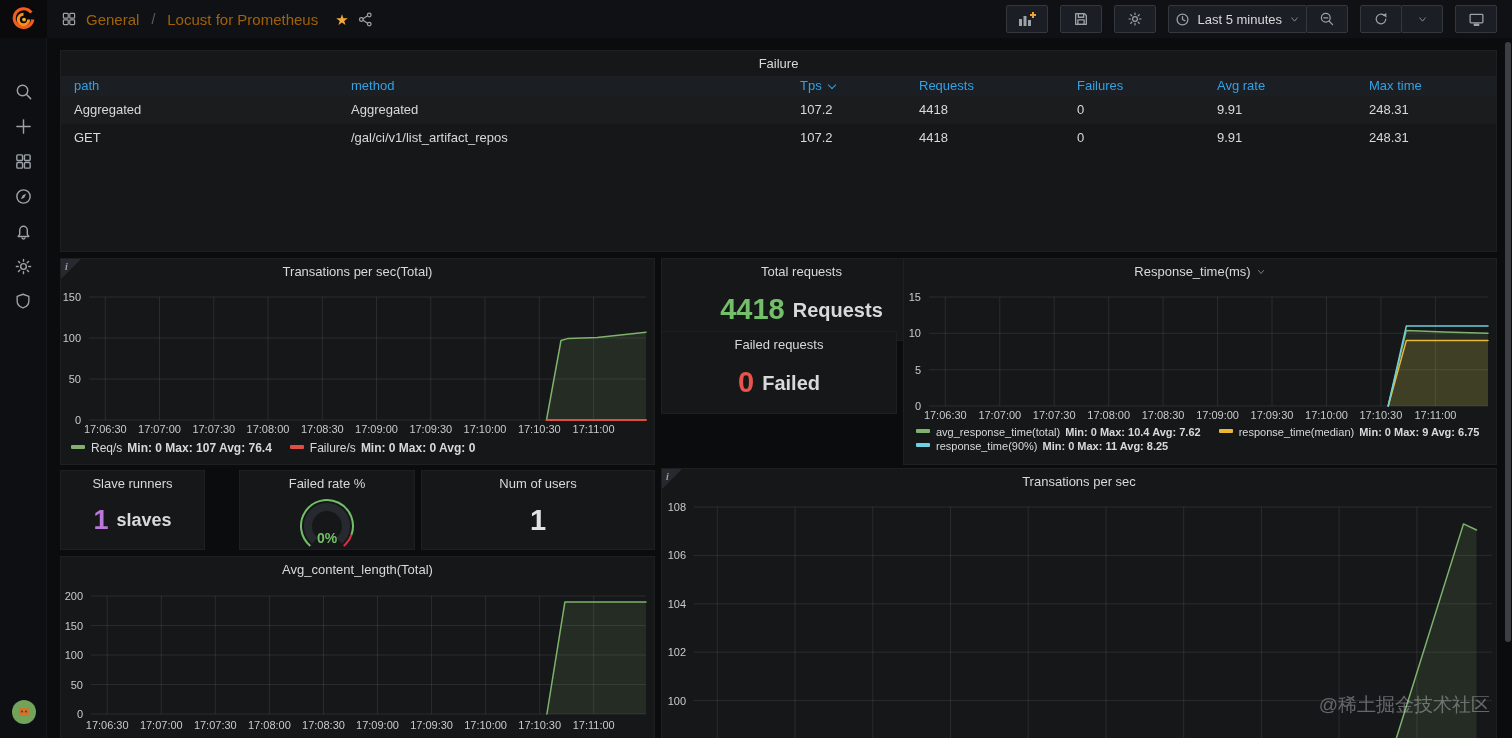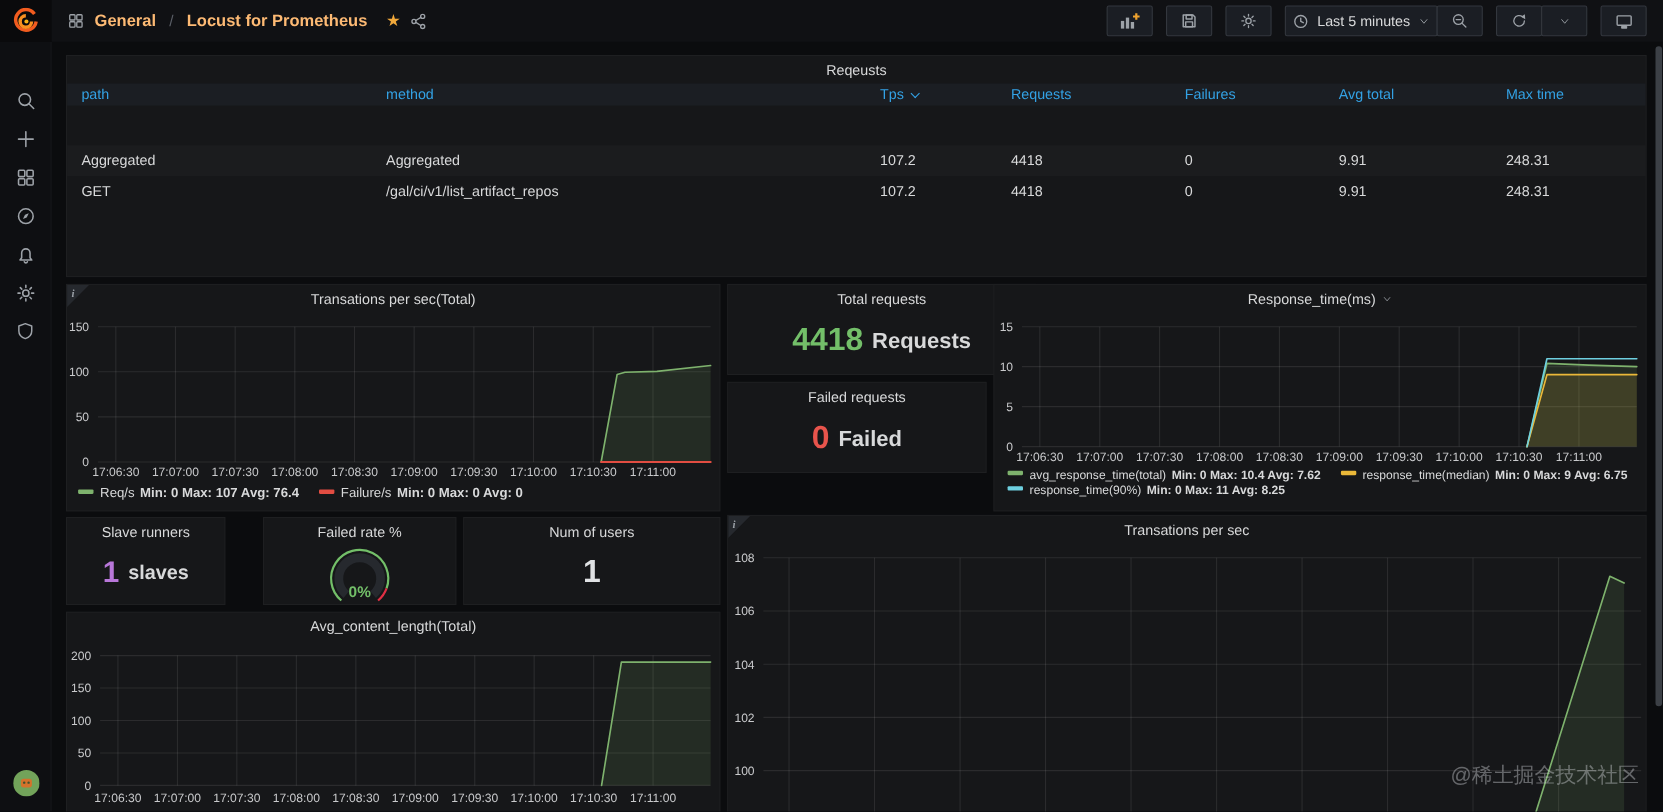--- a/index.html
+++ b/index.html
@@ -4,21 +4,21 @@
 <style>
   html,body{margin:0;padding:0;background:#0b0c0e;}
   #app{position:relative;width:1512px;height:738px;overflow:hidden;background:#0b0c0e;
        font-family:"Liberation Sans",sans-serif;color:#d8d9da;-webkit-font-smoothing:antialiased;}
   
   .topnav{position:absolute;left:0;top:0;width:1512px;height:38px;background:#101114;
           display:flex;align-items:center;z-index:5;}
   .logo-cell{width:47px;height:38px;background:#0a0a0c;display:flex;align-items:center;justify-content:center;flex:0 0 auto;}
   .crumb{display:flex;align-items:center;gap:9px;margin-left:14px;font-size:15px;}
   .crumb .sep{color:#5a5e66;font-size:14px;padding:0 3px;}
-  .crumb a{color:#fdba74;text-decoration:none;font-weight:700;}
+  .crumb a{color:#a16207;text-decoration:none;font-weight:400;}
   .star-ic{color:#F2A93B;font-size:15px;line-height:1;margin-left:8px;cursor:pointer;}
   .nav-right{margin-left:auto;display:flex;align-items:center;gap:12px;padding-right:15px;}
   .navbtn{display:flex;align-items:center;justify-content:center;height:26px;min-width:28px;
           background:#1b1e24;border:1px solid #33373e;border-radius:2px;padding:0 6px;gap:7px;cursor:pointer;}
   .navgroup{display:flex;}
   .navgroup .navbtn+.navbtn{margin-left:-1px;}
   .tp-label{font-size:13px;color:#d8d9da;white-space:nowrap;}
   svg.icon{stroke:#9da2a8;fill:none;stroke-width:1.5;stroke-linecap:round;stroke-linejoin:round;display:block;}
   
   .sidebar{position:absolute;left:0;top:38px;width:47px;height:700px;background:#0e0f12;
@@ -33,21 +33,21 @@
   .info-corner{position:absolute;top:0;left:0;z-index:3;cursor:pointer;}
   .info-corner text{fill:#9aa0a6;font:italic bold 10px "Liberation Serif",serif;}
   
   .gtable{position:absolute;left:0;right:0;top:25px;font-size:13px;}
   .thead,.trow{display:grid;grid-template-columns:277px 449px 119px 158px 140px 152px 1fr;}
   .thead{background:#1b1e23;height:20px;line-height:20px;}
   .th{color:#33A2E5;font-weight:500;padding-left:13px;cursor:pointer;white-space:nowrap;}
   .sort{display:inline-block;width:5px;height:5px;border-right:1.5px solid #33A2E5;border-bottom:1.5px solid #33A2E5;
         transform:rotate(45deg);margin-left:7px;vertical-align:2px;}
   .trow{height:28px;line-height:28px;color:#d8d9da;}
-  .trow.odd{background:rgba(255,255,255,0.025);margin-top:36px;}
+  .trow.odd{background:rgba(255,255,255,0.025);}
   .td{padding-left:13px;white-space:nowrap;overflow:hidden;}
   
   svg.chart{position:absolute;left:0;top:0;}
   svg.chart text.ax{font-size:11px;fill:#c9cacc;font-family:"Liberation Sans",sans-serif;}
   .legend{position:absolute;font-size:12px;color:#d8d9da;display:flex;flex-direction:column;gap:2px;}
   .legend.small{font-size:11px;}
   .legend-row{display:flex;gap:18px;white-space:nowrap;}
   .legend-item{cursor:pointer;}
   .swatch{display:inline-block;width:14px;height:4px;border-radius:1px;margin-right:6px;vertical-align:3px;}
   .lstats{margin-left:5px;font-weight:bold;}
@@ -216,30 +216,30 @@
     <div class="side-bottom" style="top:699px;">
       <svg class="icon" width="18" height="18" viewBox="0 0 20 20">
         <circle cx="10" cy="10" r="7.5"></circle>
         <text x="10" y="13.5" text-anchor="middle" style="font-size:10px;fill:#9da2a8;stroke:none;font-family:'Liberation Sans',sans-serif;">?</text>
       </svg>
     </div>
   </div>
 
   <div class="panel" style="left:60px;top:50px;width:1437px;height:202px;">
     <div class="p-title">
-        <span>Reqeusts</span>
+        <span>Failure</span>
       </div>
     <div class="gtable">
         <div class="thead">
           <div class="th">path</div>
           <div class="th">method</div>
           <div class="th">Tps<span class="sort"></span></div>
           <div class="th">Requests</div>
           <div class="th">Failures</div>
-          <div class="th">Avg total</div>
+          <div class="th">Avg rate</div>
           <div class="th">Max time</div>
         </div>
         <div class="trow odd">
           <div class="td">Aggregated</div>
           <div class="td">Aggregated</div>
           <div class="td">107.2</div>
           <div class="td">4418</div>
           <div class="td">0</div>
           <div class="td">9.91</div>
           <div class="td">248.31</div>
@@ -306,21 +306,21 @@
   </div>
 
   <div class="panel statpanel" style="left:661px;top:258px;width:281px;height:83px;">
     <div class="p-title">Total requests</div>
     <div class="stat-line">
       <span class="stat-big" style="color: rgb(115, 191, 105);">4418</span>
       <span class="stat-suffix">Requests</span>
     </div>
   </div>
 
-  <div class="panel statpanel" style="left:661px;top:347px;width:236px;height:83px;">
+  <div class="panel statpanel" style="left:661px;top:331px;width:236px;height:83px;">
     <div class="p-title">Failed requests</div>
     <div class="stat-line">
       <span class="stat-big" style="color: rgb(232, 84, 76);">0</span>
       <span class="stat-suffix">Failed</span>
     </div>
   </div>
 
   <div class="panel" style="left:903px;top:258px;width:594px;height:207px;">
     <div class="p-title">
       <span>Response_time(ms)</span>

